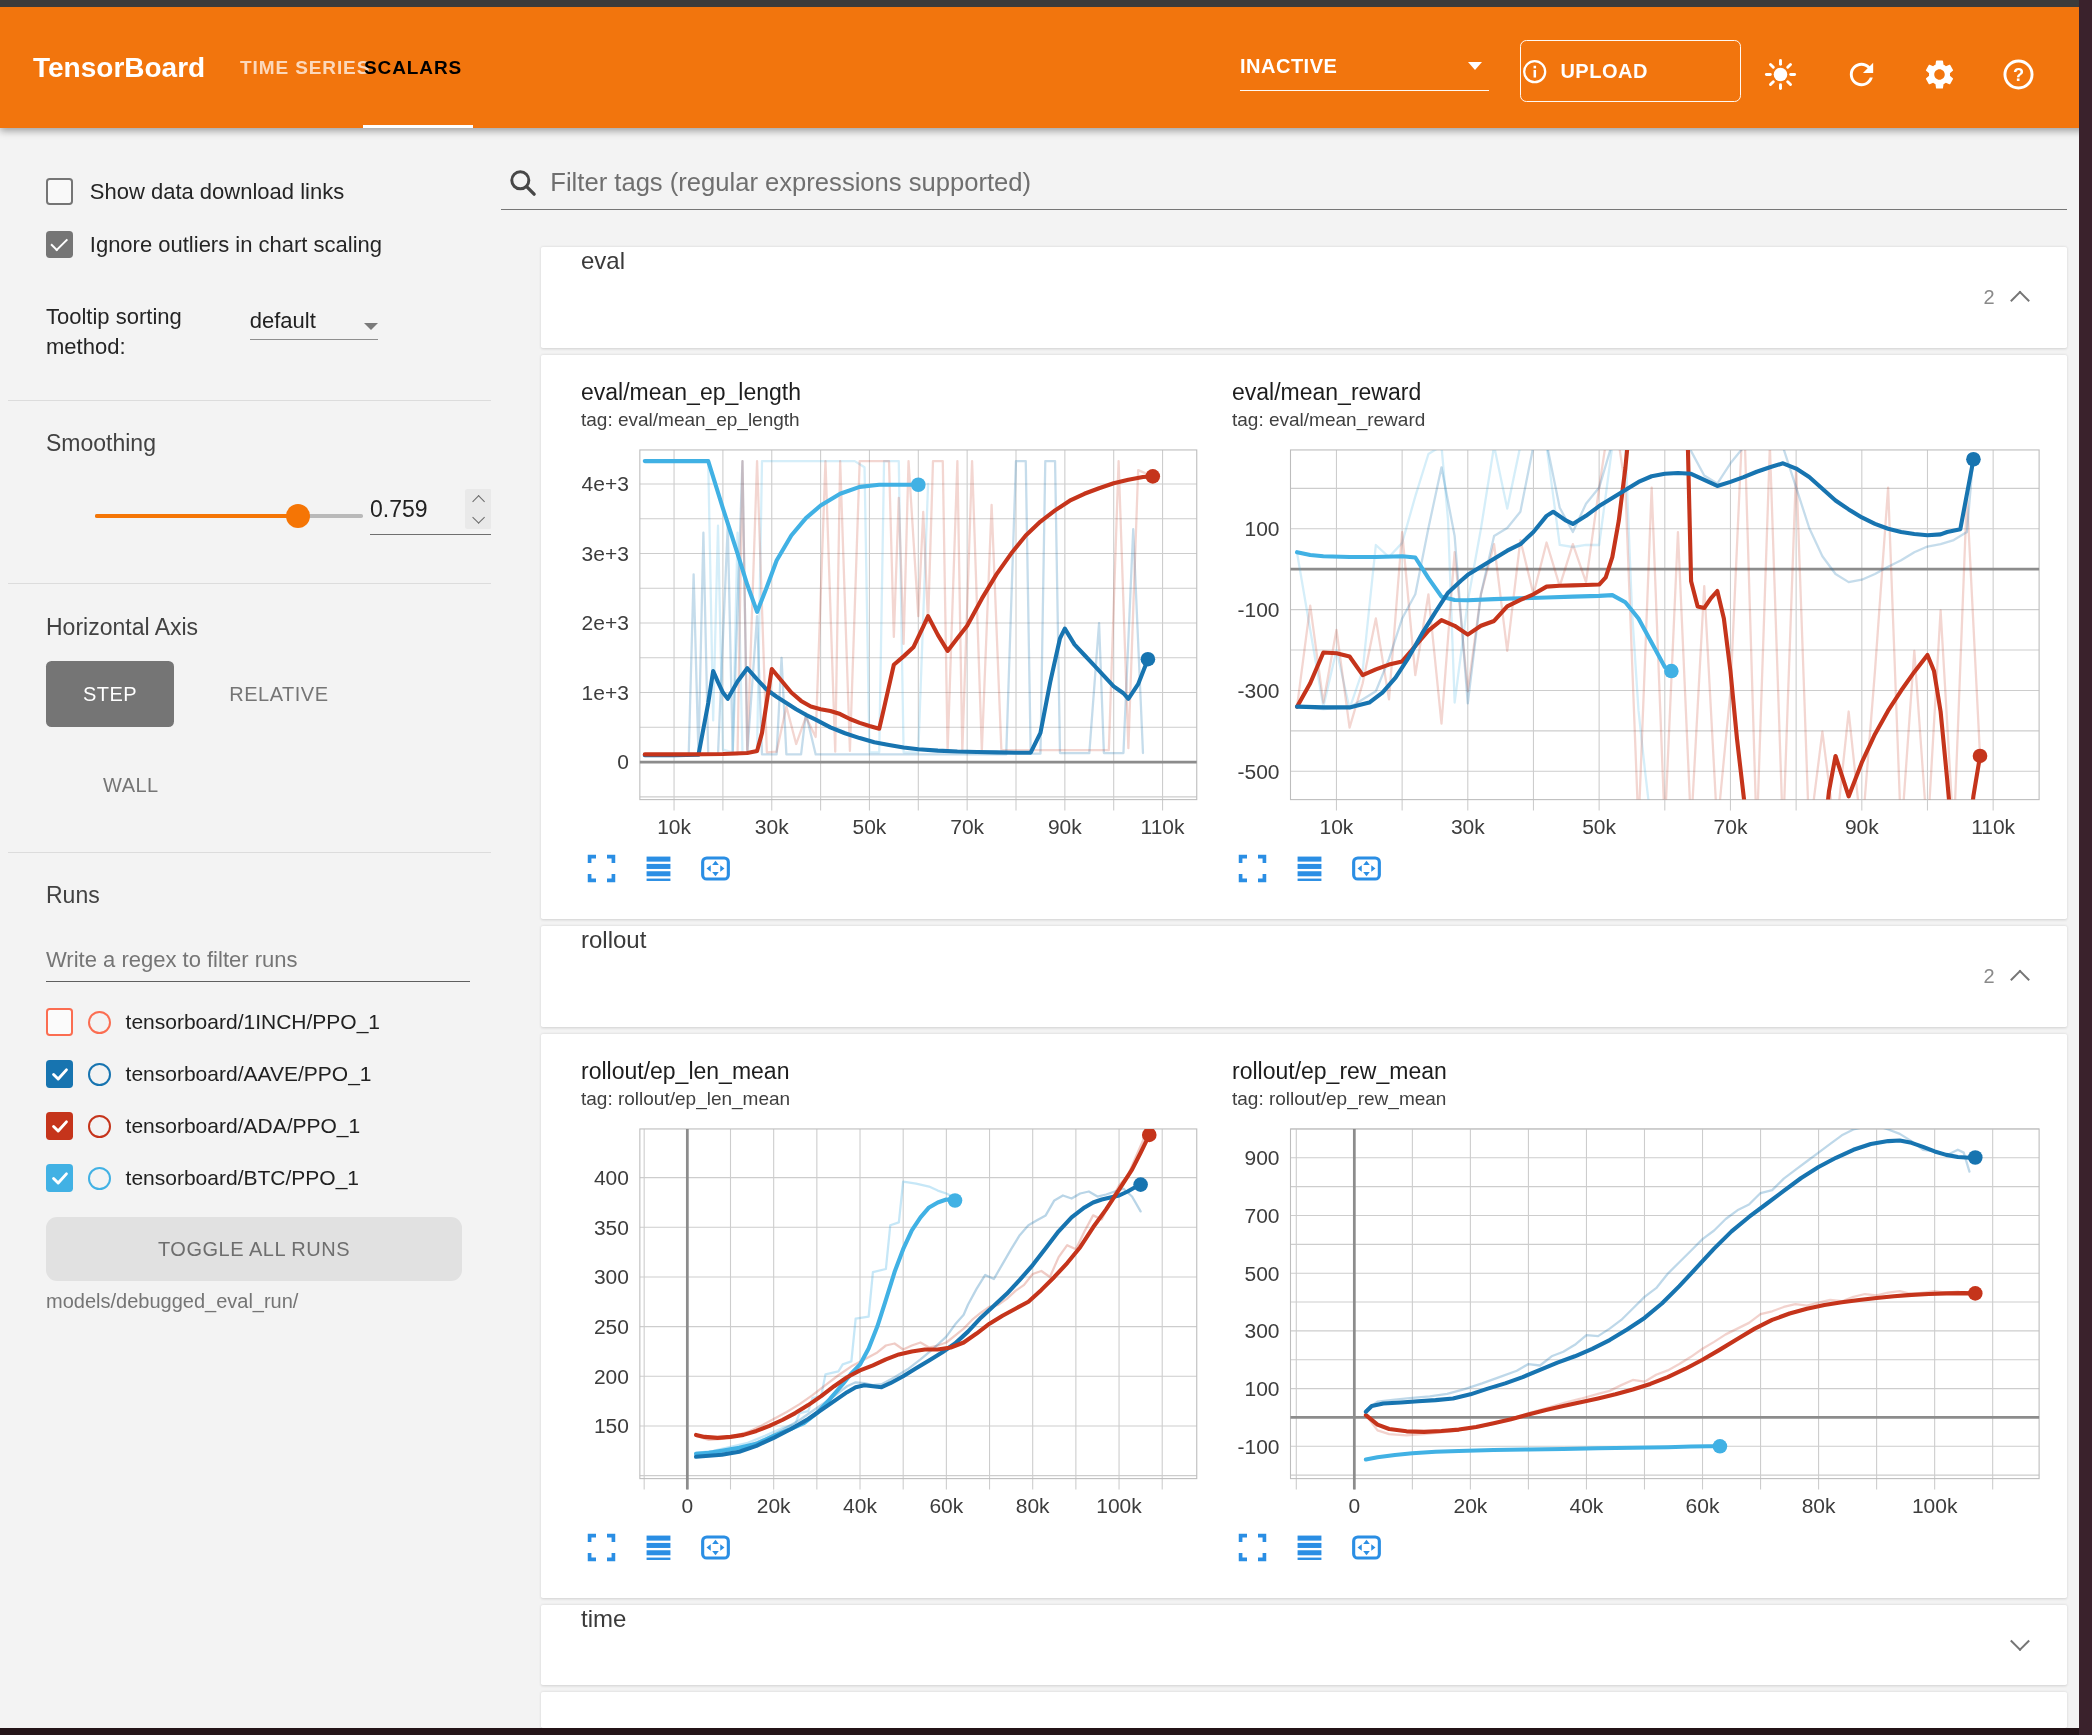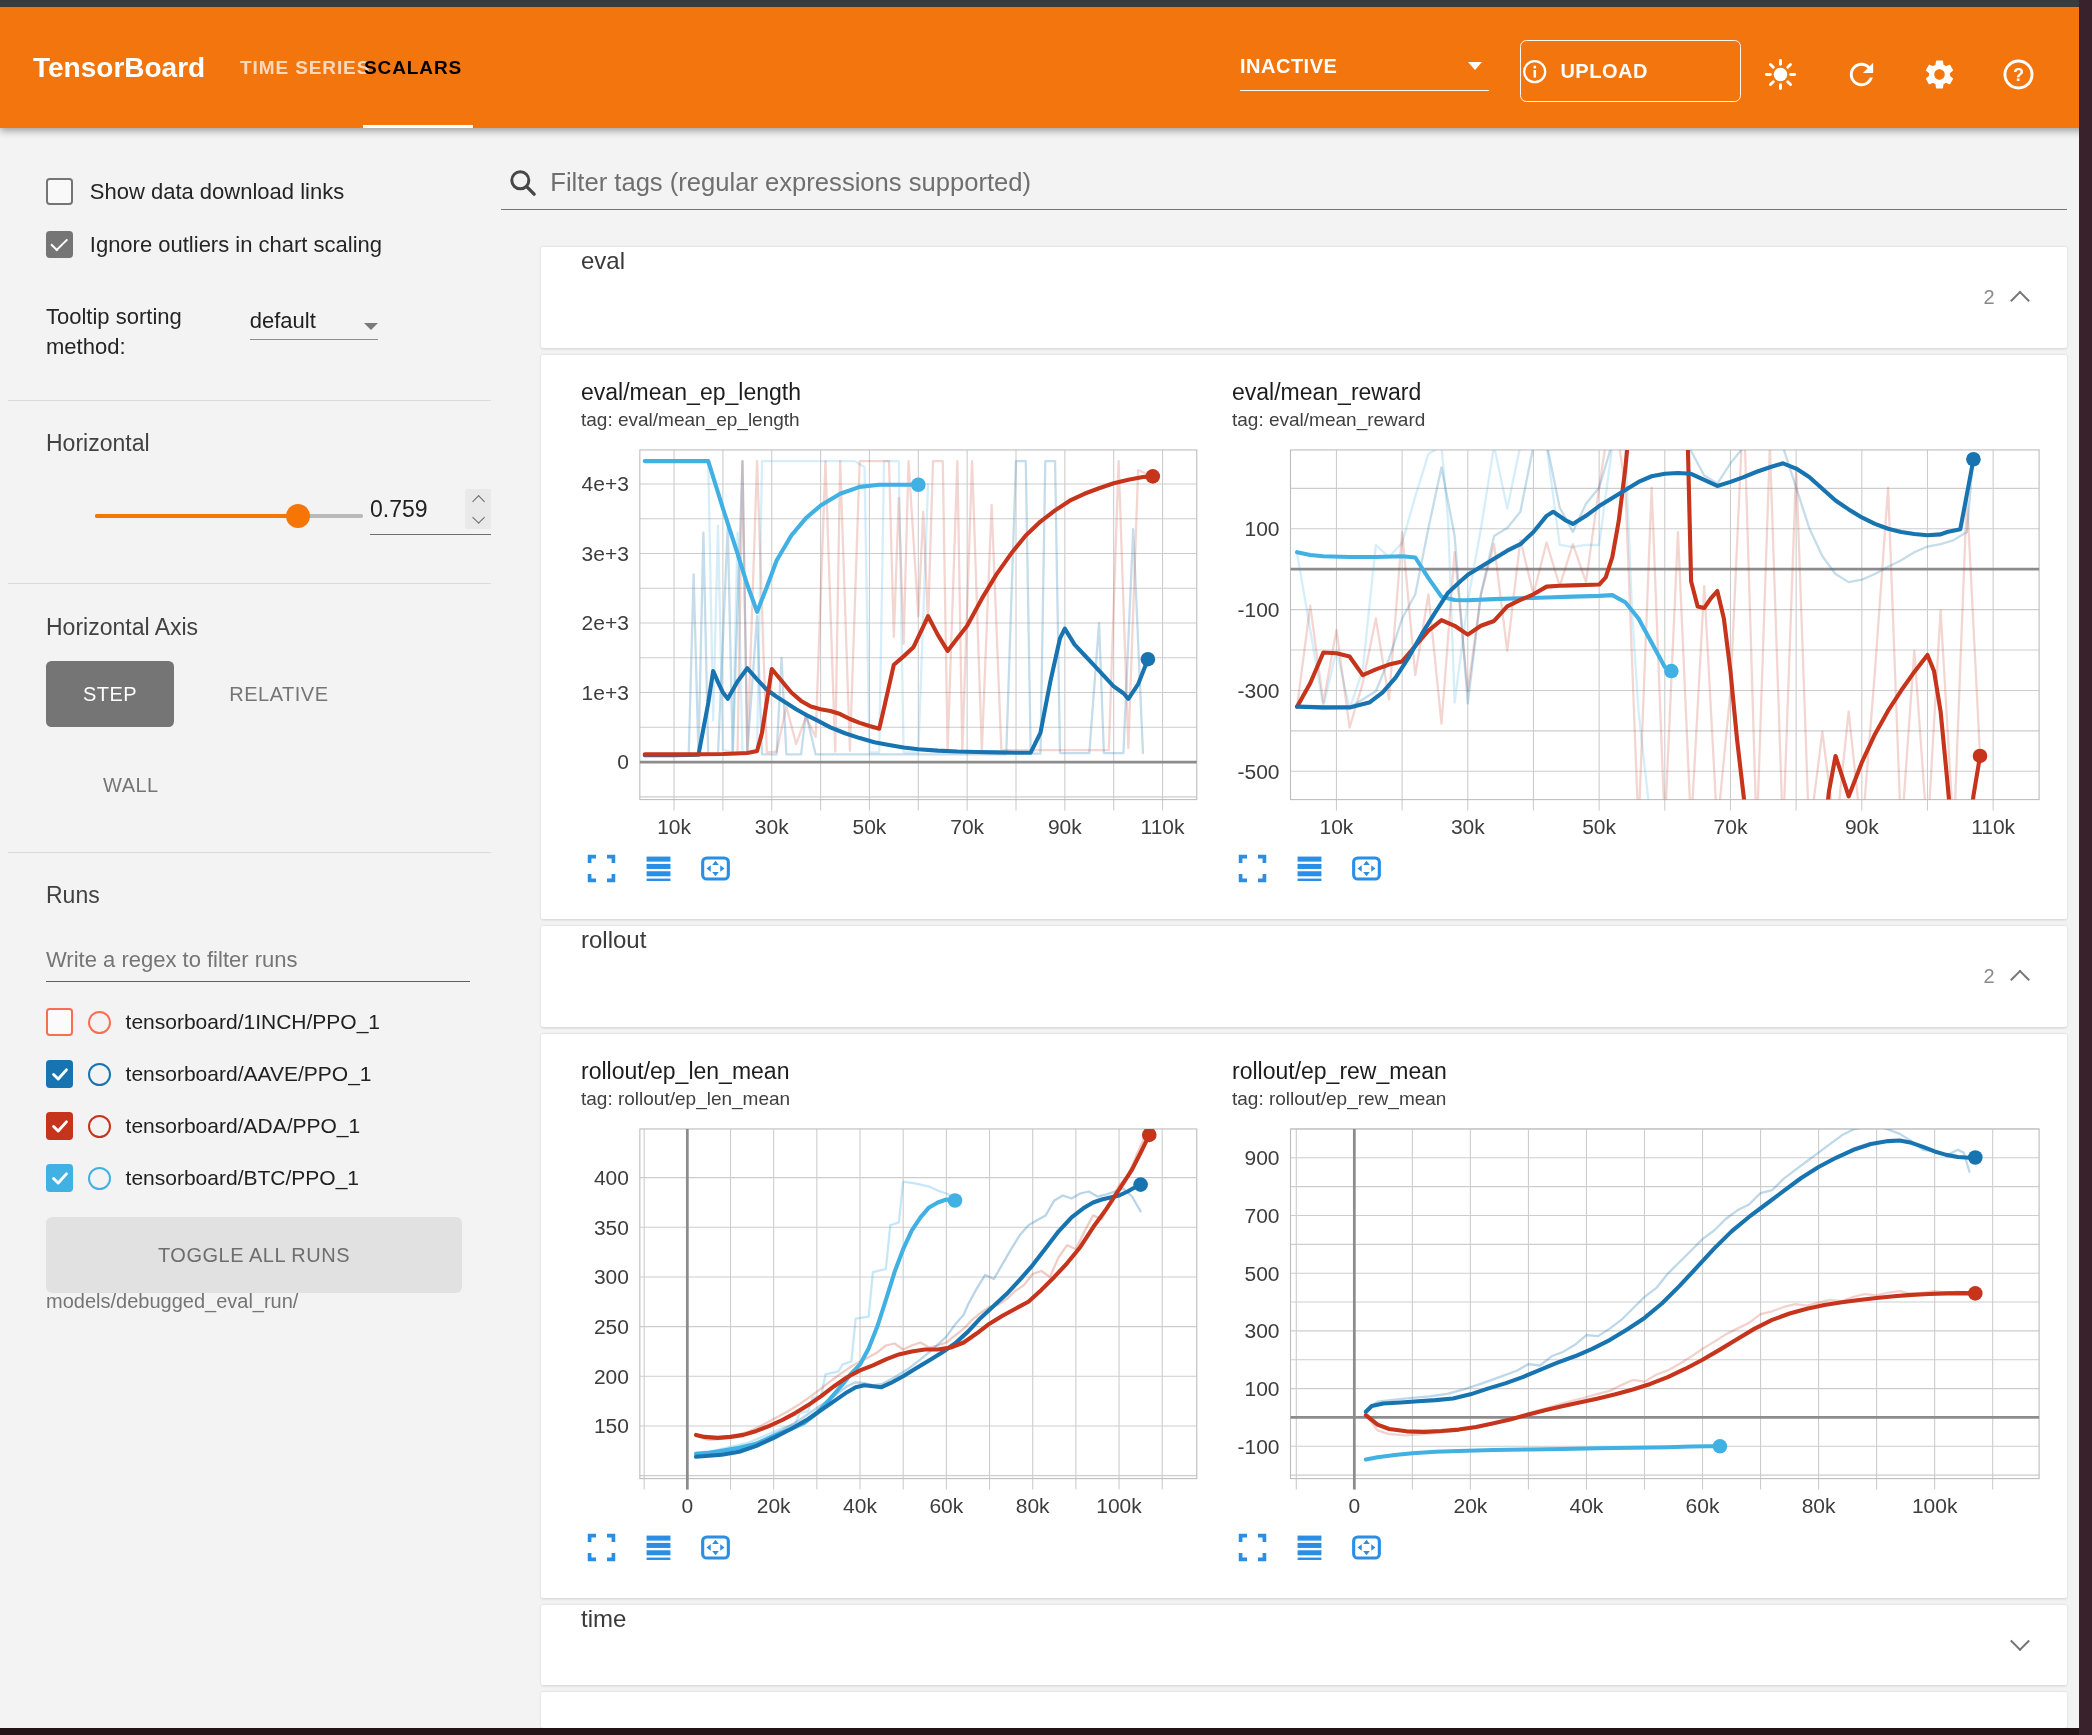--- a/index.html
+++ b/index.html
@@ -58,21 +58,21 @@
   .spin-dn{width:8.2px;height:8.2px;border-right:1.8px solid #6a6a6a;border-bottom:1.8px solid #6a6a6a;transform:rotate(45deg);}
   .axis-btn{border-radius:5.5px;font-size:20px;letter-spacing:0.5px;cursor:pointer;display:flex;
       align-items:center;justify-content:center;}
   .axis-btn.sel{background:#757575;color:#fff;width:128px;height:66px;}
   .axis-btn.unsel{color:#757575;background:transparent;padding:0 18.3px;height:66px;}
   .regex-input{position:absolute;left:38px;top:811px;width:424px;height:42px;border-bottom:1.8px solid #5f5f5f;
       font-size:22px;color:#757575;display:flex;align-items:center;cursor:text;}
   .run-row{display:flex;align-items:center;gap:14.6px;height:52px;cursor:pointer;}
   .run-circle{width:23px;height:23px;border-radius:50%;box-sizing:border-box;flex:0 0 auto;cursor:pointer;}
   .run-label{font-size:21px;color:#212121;white-space:nowrap;}
-  .toggle-btn{position:absolute;left:38px;top:1089px;width:416px;height:76px;background:#e1e1e1;border-radius:6px;
+  .toggle-btn{position:absolute;left:38px;top:1089px;width:416px;height:64px;background:#e1e1e1;border-radius:11px;
       display:flex;align-items:center;justify-content:center;font-size:20px;color:#6e6e6e;letter-spacing:0.5px;cursor:pointer;}
   .models-note{position:absolute;left:38px;top:1162px;font-size:20px;color:#757575;}
 
   
   .main{position:absolute;left:491px;top:128px;width:1589px;height:1607px;background:#f3f3f3;}
   .filter-row{position:absolute;left:10px;top:27.4px;width:1566px;height:55px;border-bottom:1.8px solid #767676;
       display:flex;align-items:center;gap:12.8px;padding-left:5.5px;box-sizing:border-box;cursor:text;}
   .filter-ph{font-size:25.6px;color:#6f6f6f;}
   .card{position:absolute;left:50px;width:1526px;background:#fff;border-radius:1.8px;
       box-shadow:0 0.9px 2.7px rgba(0,0,0,.14);}
@@ -163,21 +163,21 @@
     </div>
     <div class="sb-row" style="top:174px;align-items:flex-start;">
       <span class="sb-label" style="width:169px;line-height:1.35;">Tooltip sorting method:</span>
       <span class="select" style="margin-left:18.3px;margin-top:5.5px;">
         <span class="val">default</span>
         <span class="caret-down-g"></span>
       </span>
     </div>
 
     <div class="sb-div" style="top:272px;"></div>
-    <div class="sb-head" style="top:302px;">Horizontal</div>
+    <div class="sb-head" style="top:302px;">Smoothing</div>
     <div style="position:absolute;left:0;top:365px;width:491px;height:51px;">
       <div class="slider-track">
         <div class="slider-fill" style="width:203px;"></div>
         <div class="slider-thumb" style="left:191px;"></div>
       </div>
       <div class="smooth-val">
         <span class="num">0.759</span>
         <span class="spinner">
             <span class="spin-up"></span>
             <span class="spin-dn"></span>

